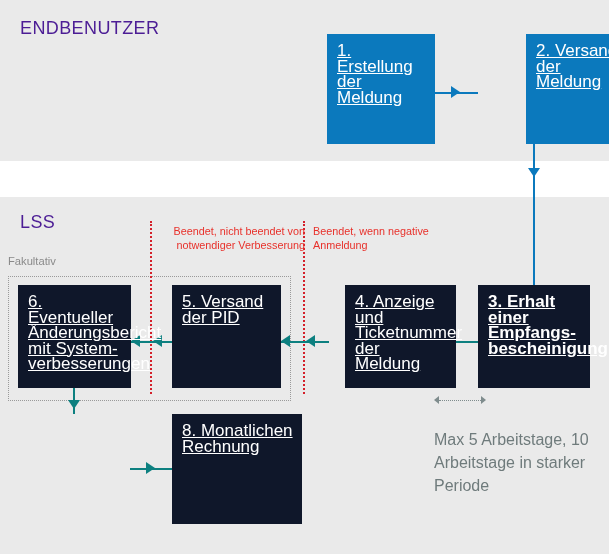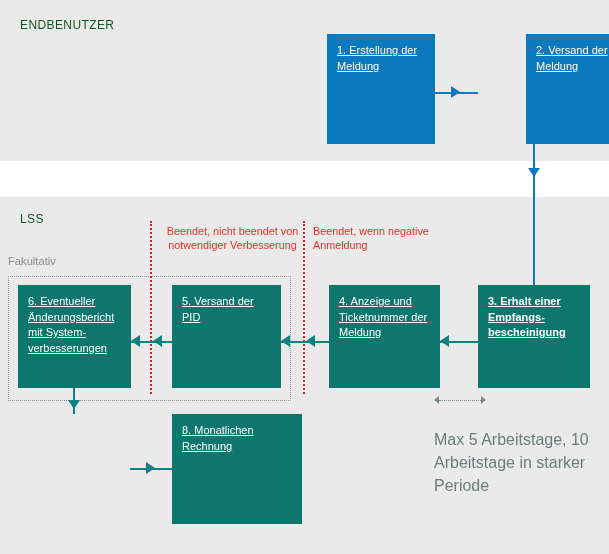--- a/index.html
+++ b/index.html
@@ -24,49 +24,49 @@
     position: absolute;
     left: 0;
     width: 609px;
     background: #eaeaea;
   }
   #band-enduser { top: 0; height: 161px; }
   #band-lss     { top: 197px; height: 357px; }
 
   .lane-title {
     position: absolute;
-    color: #14532d;
-    font-size: 12px;
+    color: #4c1d95;
+    font-size: 18px;
     letter-spacing: 0.4px;
     white-space: nowrap;
   }
   #lane-title-enduser { left: 20px; top: 18px; }
   #lane-title-lss     { left: 20px; top: 212px; }
 
   
   .box {
     position: absolute;
     box-sizing: border-box;
     padding: 9px 9px 0 10px;
     color: #ffffff;
-    font-size: 11px;
+    font-size: 17px;
     line-height: 15.5px;
   }
   .box .lbl {
     display: block;
     text-decoration: underline;
     text-underline-offset: 1px;
   }
   .box-blue { background: #0b79bd; }
-  .box-teal { background: #0f766e; }
+  .box-teal { background: #0f172a; }
 
   #box-1 { left: 327px; top: 34px;  width: 108px; height: 110px; }
   #box-2 { left: 478px; top: 34px;  width: 112px; height: 110px; margin-left: 48px; }
   #box-3 { left: 478px; top: 285px; width: 112px; height: 103px; font-weight: bold; }
-  #box-4 { left: 329px; top: 285px; width: 111px; height: 103px; }
+  #box-4 { left: 345px; top: 285px; width: 111px; height: 103px; }
   #box-5 { left: 172px; top: 285px; width: 109px; height: 103px; }
   #box-6 { left: 18px;  top: 285px; width: 113px; height: 103px; }
   #box-7 { left: 18px;  top: 414px; width: 112px; height: 110px; }
   #box-8 { left: 172px; top: 414px; width: 130px; height: 110px; }
 
   
   .conn { position: absolute; }
   .line-h { height: 2px; }
   .line-v { width: 2px; }
   .blue-line { background: #0b79bd; }
@@ -106,21 +106,21 @@
   }
 
   
   .red-note {
     position: absolute;
     color: #e8312b;
     font-size: 10.8px;
     line-height: 14px;
   }
   #red-note-1 { left: 45px;  top: 224px; width: 100px; text-align: right; }
-  #red-note-2 { left: 160px; top: 224px; width: 145px; text-align: center; }
+  #red-note-2 { left: 160px; top: 224px; width: 145px; text-align: right; }
   #red-note-3 { left: 313px; top: 224px; width: 120px; text-align: left; }
 
   
   #fakultativ-frame {
     position: absolute;
     left: 8px;
     top: 276px;
     width: 283px;
     height: 125px;
     border: 1.5px dotted #9a9a9a;

